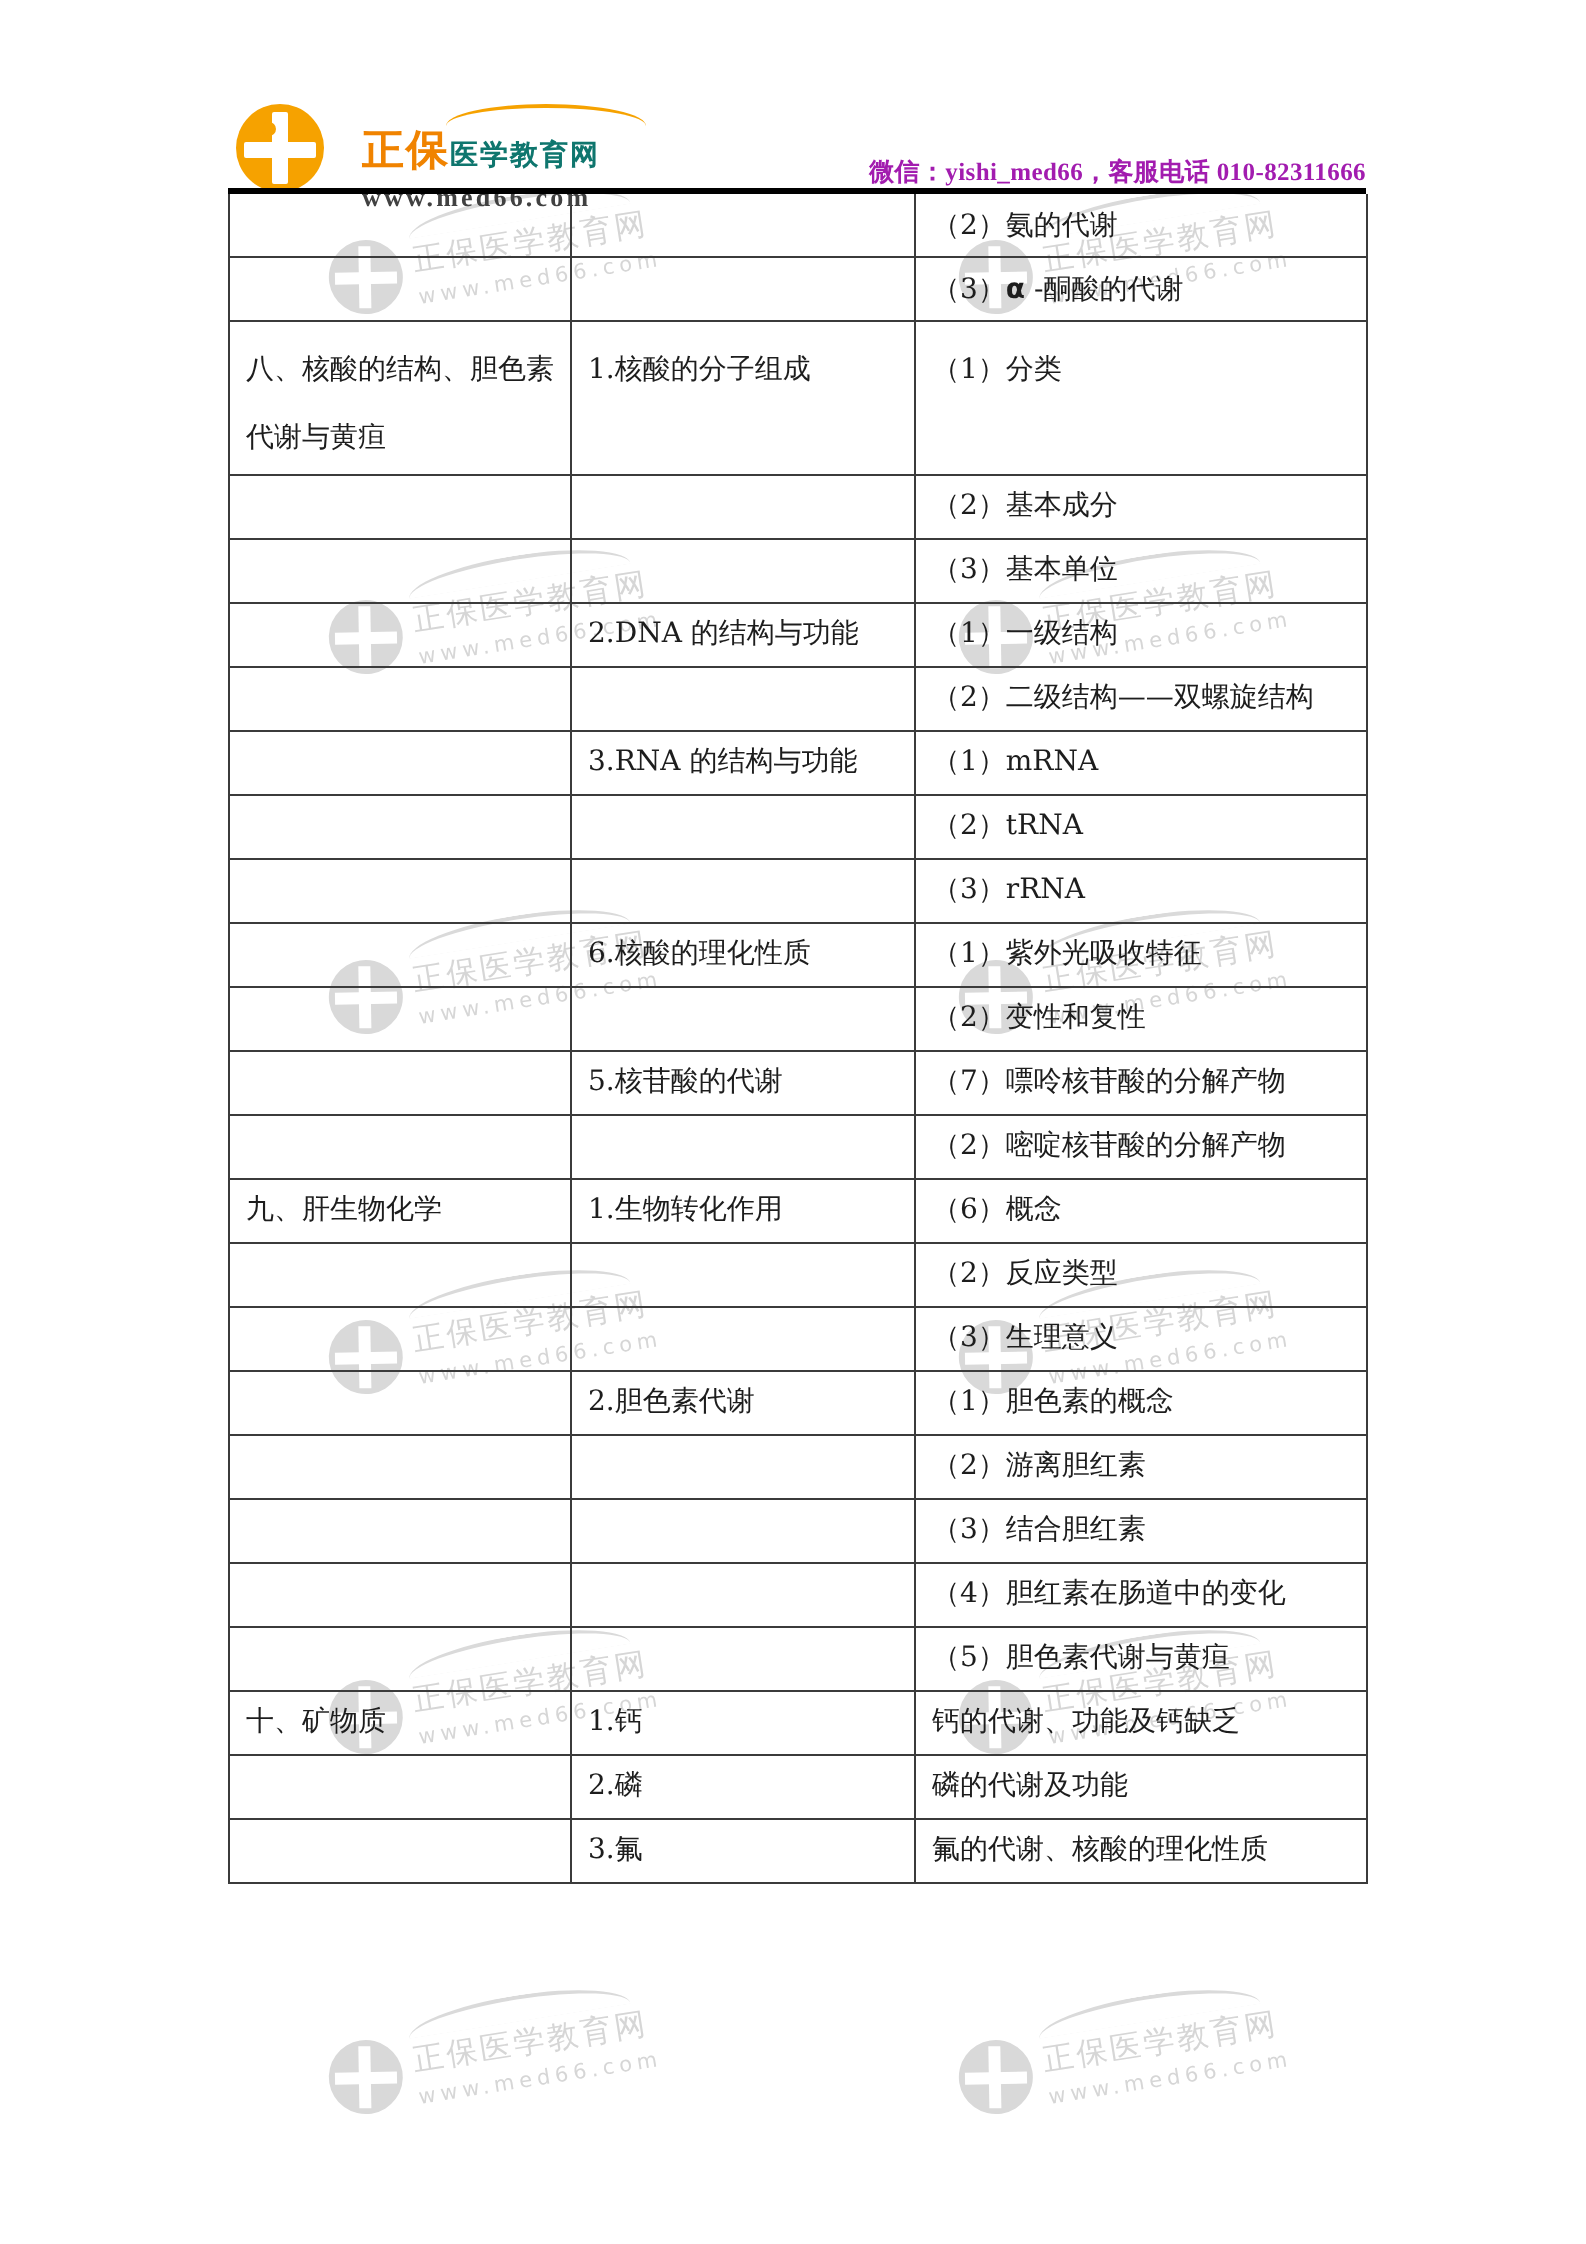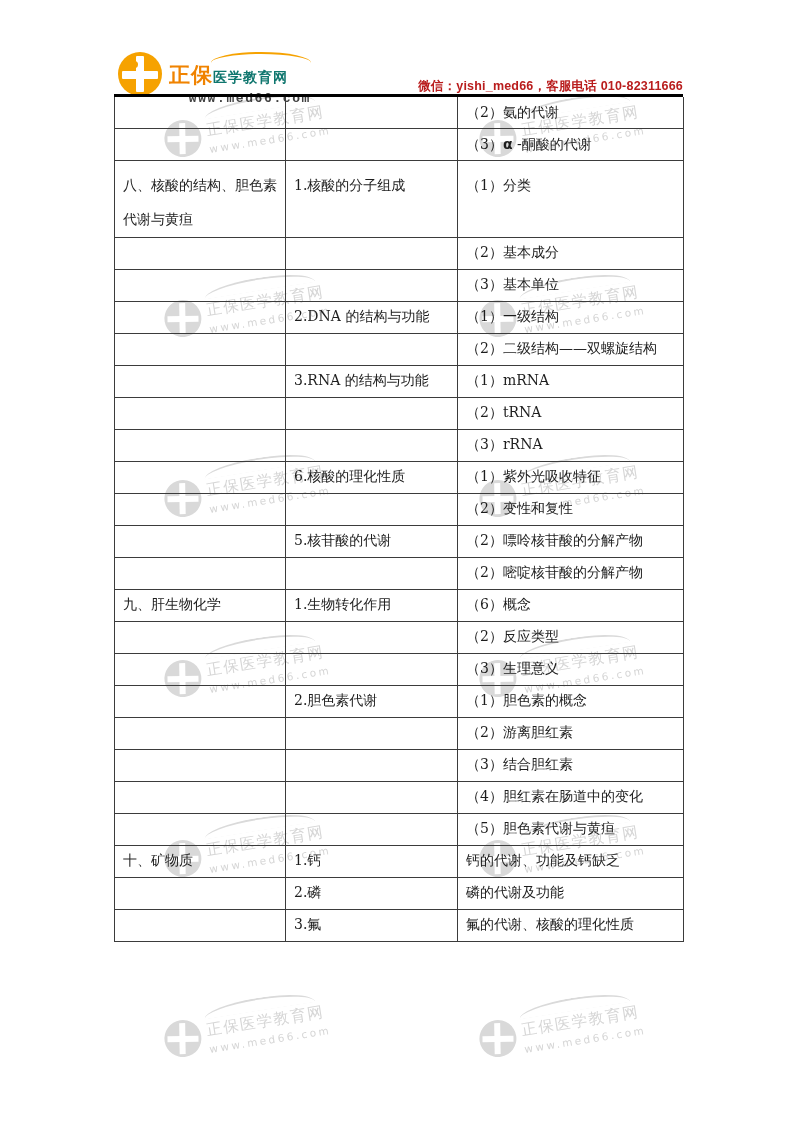--- a/index.html
+++ b/index.html
@@ -41,34 +41,34 @@
   .header{position:absolute;left:0;top:0;width:100%;z-index:2;}
   .logo{position:absolute;left:118px;top:52px;display:flex;align-items:flex-start;}
   .logo-icon{
     position:relative;width:44px;height:44px;border-radius:50%;
     background:#f6a200;flex:0 0 auto;
   }
   .logo-icon .vbar,.logo-icon .hbar{position:absolute;background:#ffffff;border-radius:1px;}
   .logo-icon .vbar{left:18px;top:4px;width:8px;height:36px;}
   .logo-icon .hbar{left:4px;top:19px;width:36px;height:8px;}
   .logo-icon .dot{position:absolute;left:13px;top:9px;width:7px;height:7px;border-radius:50%;background:#f6a200;}
-  .logo-text{margin-left:7px;font-family:Liberation Mono, monospace;text-align:right;}
+  .logo-text{margin-left:19px;font-family:Liberation Serif, serif;}
   .logo-arc{
     width:100px;height:9px;margin-left:42px;
     border-top:2.5px solid #f6a200;
     border-radius:50% / 100% 100% 0 0;
   }
   .logo-line1{display:flex;align-items:baseline;margin-top:-2px;}
   .brand-primary{color:#f08300;font-size:21px;font-weight:bold;letter-spacing:1px;}
   .brand-secondary{color:#0f766e;font-size:14px;font-weight:bold;letter-spacing:1px;}
   .logo-site{color:#414141;font-size:13px;font-weight:bold;letter-spacing:1.6px;margin-top:2px;}
   .contact{
     position:absolute;right:110px;top:78px;
-    font-family:Liberation Sans, sans-serif;
-    font-size:12.5px;font-weight:bold;color:#b91c1c;letter-spacing:0.2px;
+    font-family:Liberation Serif, serif;
+    font-size:12.5px;font-weight:bold;color:#a21caf;letter-spacing:0.2px;
   }
   .header-rule{position:absolute;left:114px;top:94px;width:569px;height:3px;background:#000000;}
   
   .syllabus{
     position:absolute;left:114px;top:97px;z-index:1;
     border-collapse:collapse;table-layout:fixed;width:569px;
   }
   .syllabus td{
     border:1px solid #3b3b3b;
     font-size:14px;
@@ -310,21 +310,21 @@
           <td>（1）紫外光吸收特征</td>
         </tr>
         <tr>
           <td></td>
           <td></td>
           <td>（2）变性和复性</td>
         </tr>
         <tr>
           <td></td>
           <td>5.核苷酸的代谢</td>
-          <td>（2）嘌呤核苷酸的分解产物</td>
+          <td>（7）嘌呤核苷酸的分解产物</td>
         </tr>
         <tr>
           <td></td>
           <td></td>
           <td>（2）嘧啶核苷酸的分解产物</td>
         </tr>
         <tr>
           <td>九、肝生物化学</td>
           <td>1.生物转化作用</td>
           <td>（6）概念</td>

